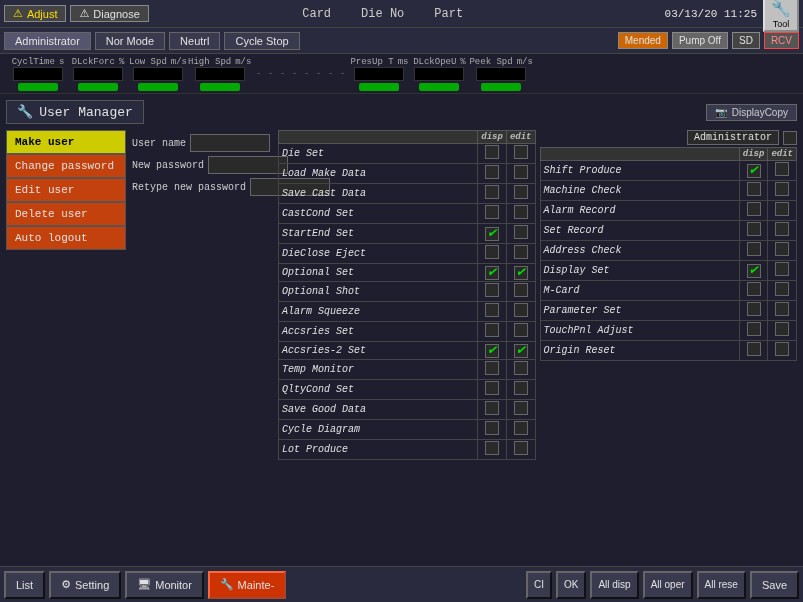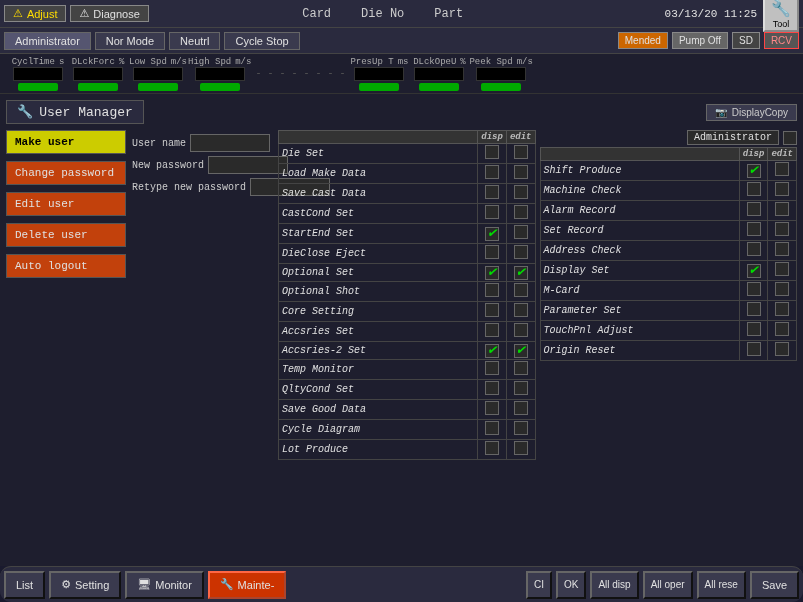--- a/index.html
+++ b/index.html
@@ -151,21 +151,21 @@
       display: flex;
       gap: 6px;
       height: calc(100% - 30px);
     }
 
     
     .left-sidebar {
       width: 120px;
       display: flex;
       flex-direction: column;
-      gap: 7px;
+      gap: 0;
     }
     .sidebar-item {
       background: #c2410c;
       border: 1px solid #555;
       padding: 5px 8px;
       cursor: pointer;
       font-size: 11px;
       color: #e0e0e0;
     }
     .sidebar-item.active {
@@ -272,21 +272,20 @@
       align-items: center;
       background: #2a2a3e;
       height: 36px;
       border-top: 1px solid #444;
       padding: 0 4px;
       gap: 4px;
       position: absolute;
       bottom: 0;
       left: 0;
       right: 0;
-      border-radius: 11px;
     }
     .bottom-btn {
       background: #3a3a4e;
       border: 2px outset #666;
       color: #e0e0e0;
       padding: 4px 10px;
       font-size: 11px;
       cursor: pointer;
       height: 28px;
       display: flex; align-items: center; gap: 4px;
@@ -508,21 +507,21 @@
                 <td class="item-name">Optional Set</td>
                 <td class="check-cell"><span class="check-box checked" style="color: rgb(0, 221, 0);">✔</span></td>
                 <td class="check-cell"><span class="check-box checked" style="color: rgb(0, 221, 0);">✔</span></td>
               </tr>
               <tr>
                 <td class="item-name">Optional Shot</td>
                 <td class="check-cell"><span class="check-box" style="color: rgb(0, 221, 0);"></span></td>
                 <td class="check-cell"><span class="check-box" style="color: rgb(0, 221, 0);"></span></td>
               </tr>
               <tr>
-                <td class="item-name">Core Setting</td>
+                <td class="item-name">Alarm Squeeze</td>
                 <td class="check-cell"><span class="check-box" style="color: rgb(0, 221, 0);"></span></td>
                 <td class="check-cell"><span class="check-box" style="color: rgb(0, 221, 0);"></span></td>
               </tr>
               <tr>
                 <td class="item-name">Accsries Set</td>
                 <td class="check-cell"><span class="check-box" style="color: rgb(0, 221, 0);"></span></td>
                 <td class="check-cell"><span class="check-box" style="color: rgb(0, 221, 0);"></span></td>
               </tr>
               <tr>
                 <td class="item-name">Accsries-2 Set</td>

